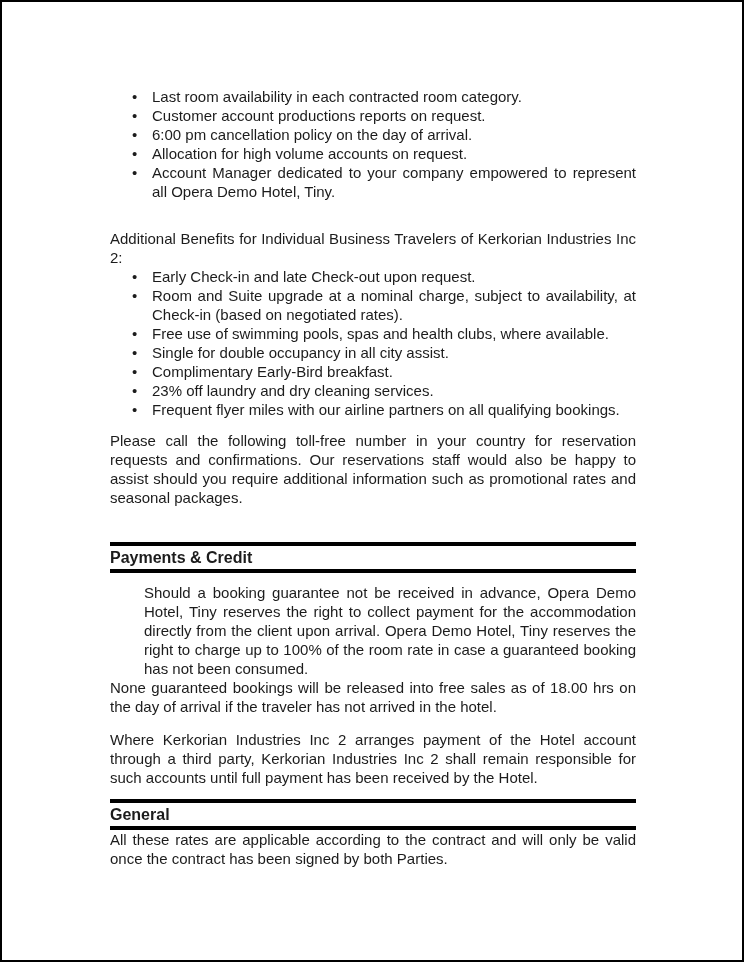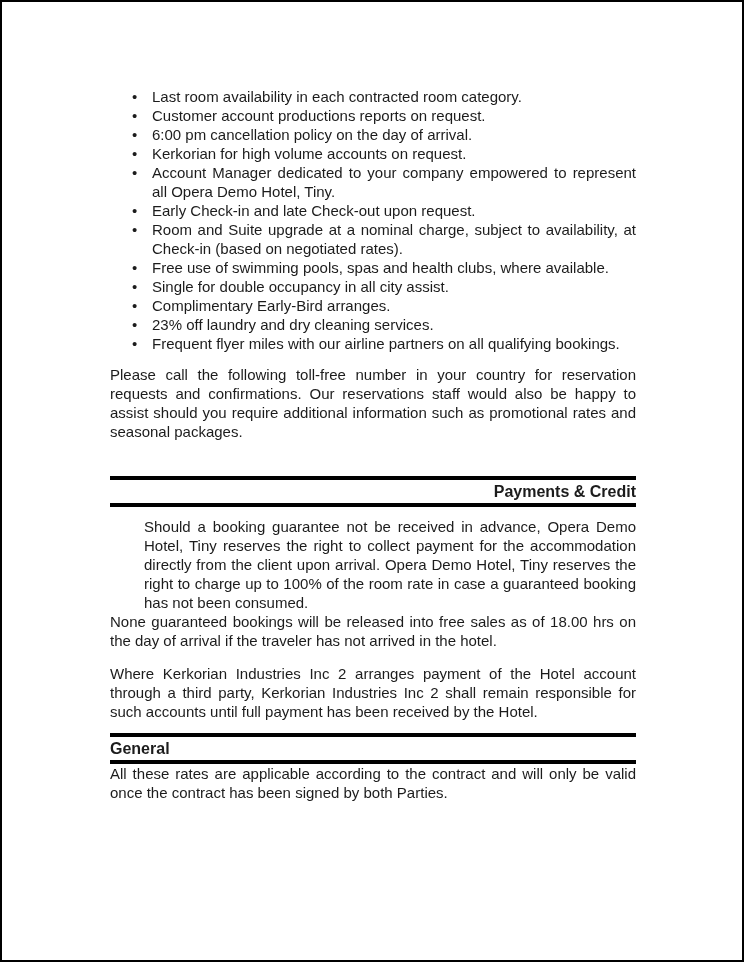--- a/index.html
+++ b/index.html
@@ -44,21 +44,21 @@
   .section-heading {
     margin: 0;
     font-size: 16px;
     font-weight: bold;
     line-height: 19px;
     border-top: 4px solid #000000;
     border-bottom: 4px solid #000000;
     padding: 2px 0;
     text-align: left;
   }
-  .heading-payments { margin-top: 35px; text-align: right; }
+  .heading-payments { margin-top: 35px; }
   .para-should { margin-top: 10px; margin-left: 34px; }
   .para-none { }
   .para-where { margin-top: 14px; }
   .heading-general { margin-top: 12px; }
   .para-all { margin-top: 0; }
 </style>
 </head>
 <body>
 
 <div class="page">
@@ -71,49 +71,50 @@
     <li>
       <span class="bullet">•</span>
       <span>Customer account productions reports on request.</span>
     </li>
     <li>
       <span class="bullet">•</span>
       <span>6:00 pm cancellation policy on the day of arrival.</span>
     </li>
     <li>
       <span class="bullet">•</span>
-      <span>Kerkorian for high volume accounts on request.</span>
+      <span>Allocation for high volume accounts on request.</span>
     </li>
     <li>
       <span class="bullet">•</span>
       <span>Account Manager dedicated to your company empowered to represent all Opera Demo Hotel, Tiny.</span>
     </li>
   </ul>
 
+  <p class="para-additional">Additional Benefits for Individual Business Travelers of  Kerkorian Industries Inc 2:</p>
 
   <ul class="doc-list">
     <li>
       <span class="bullet">•</span>
       <span>Early Check-in and late Check-out upon request.</span>
     </li>
     <li>
       <span class="bullet">•</span>
       <span>Room and Suite upgrade at a nominal charge, subject to availability, at Check-in (based on negotiated rates).</span>
     </li>
     <li>
       <span class="bullet">•</span>
       <span>Free use of swimming pools, spas and health clubs, where available.</span>
     </li>
     <li>
       <span class="bullet">•</span>
       <span>Single for double occupancy in all city assist.</span>
     </li>
     <li>
       <span class="bullet">•</span>
-      <span>Complimentary Early-Bird arranges.</span>
+      <span>Complimentary Early-Bird breakfast.</span>
     </li>
     <li>
       <span class="bullet">•</span>
       <span>23% off laundry and dry cleaning services.</span>
     </li>
     <li>
       <span class="bullet">•</span>
       <span>Frequent flyer miles with our airline partners on all qualifying bookings.</span>
     </li>
   </ul>

